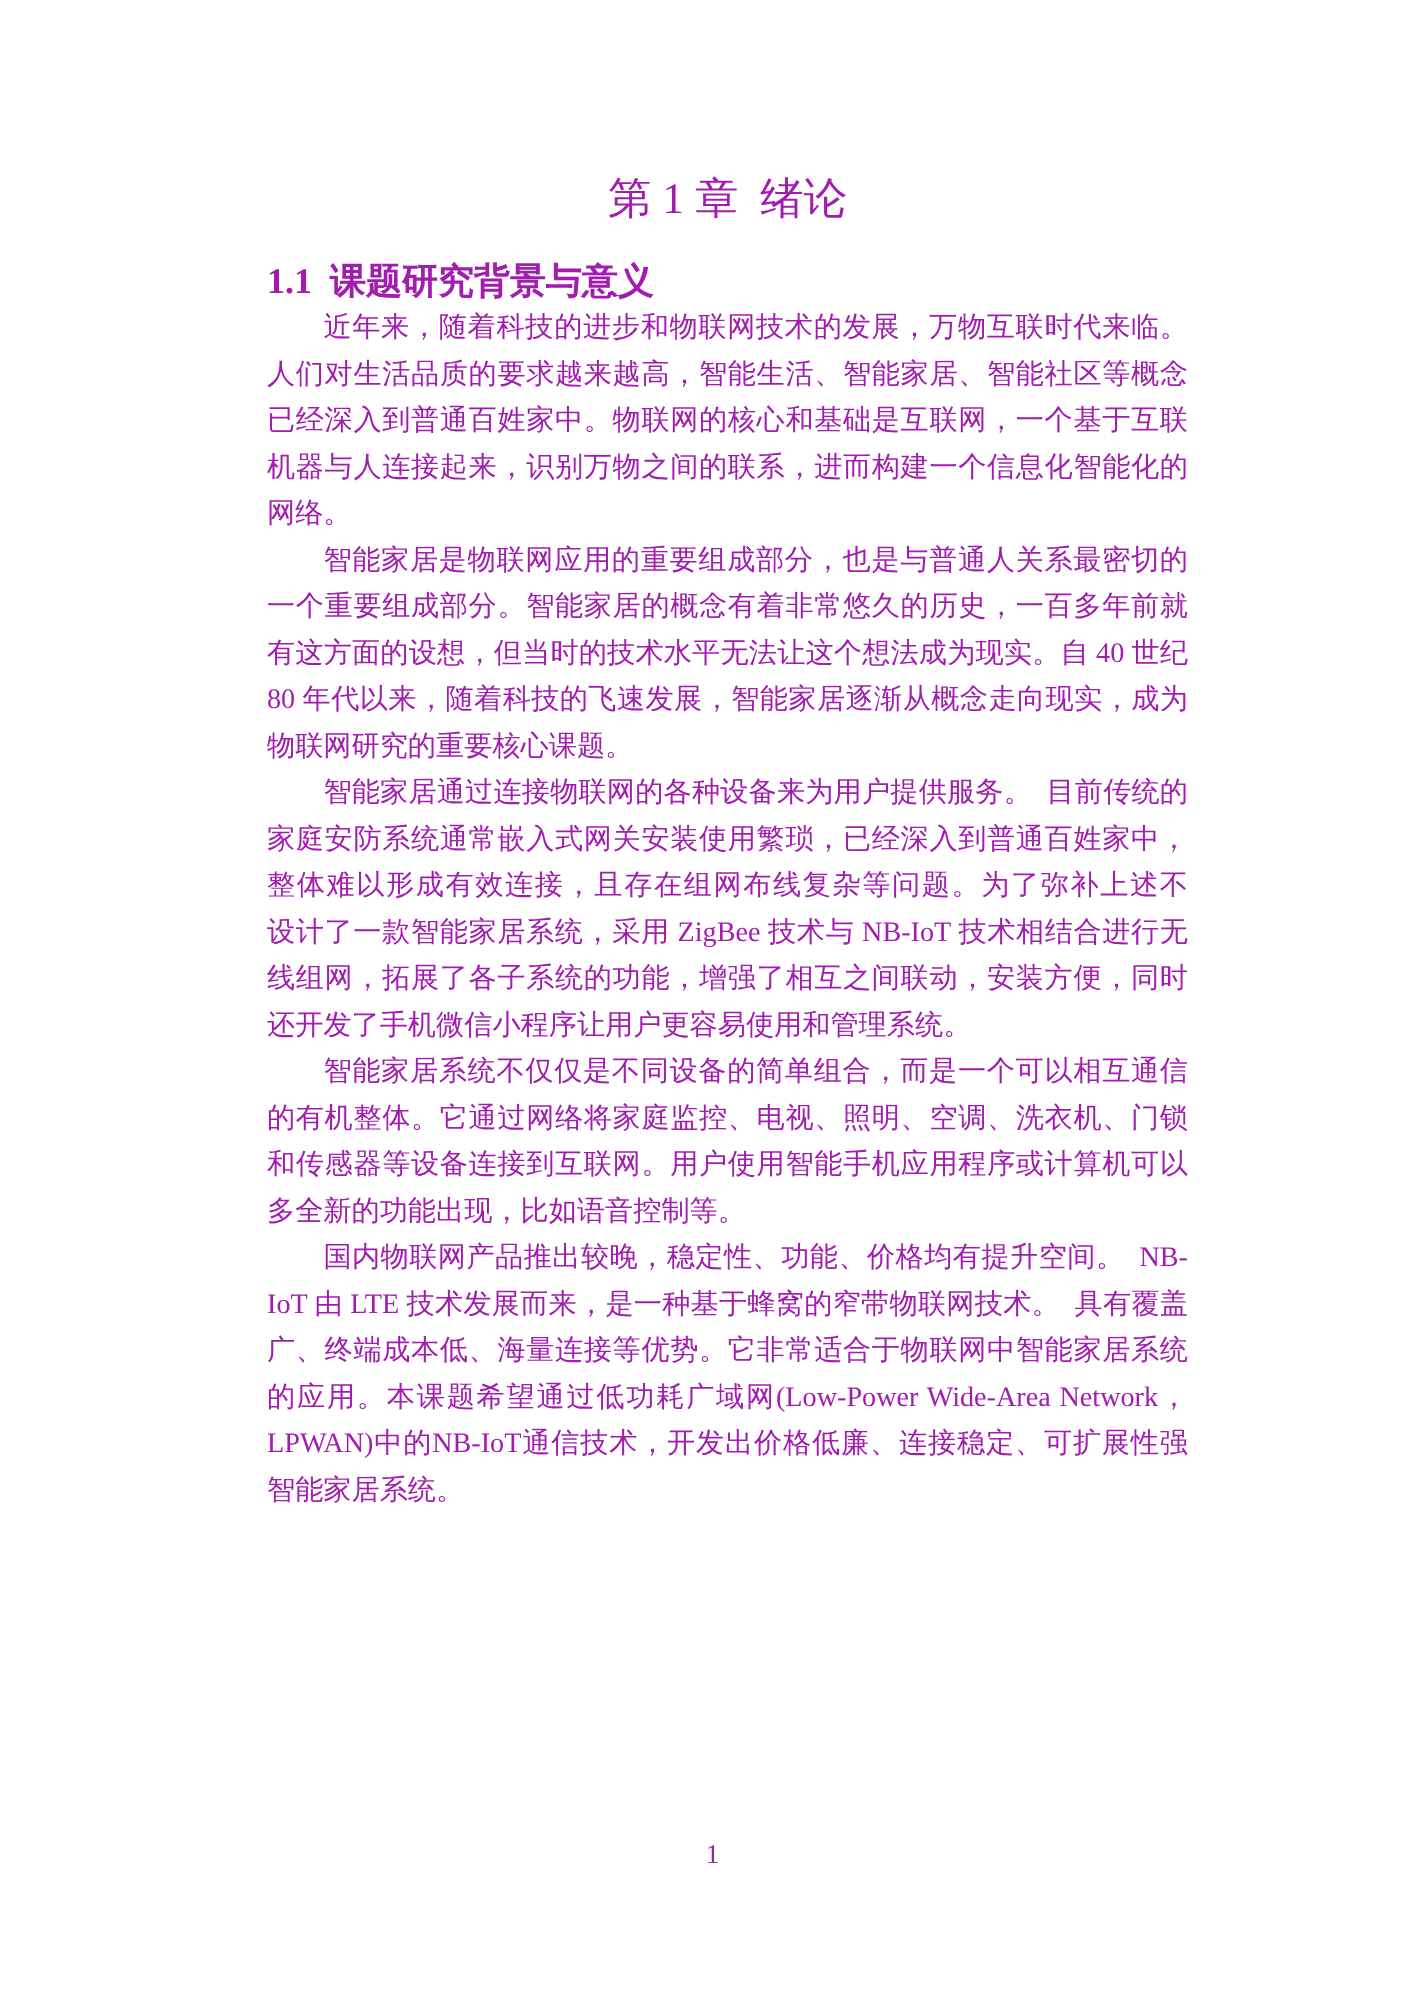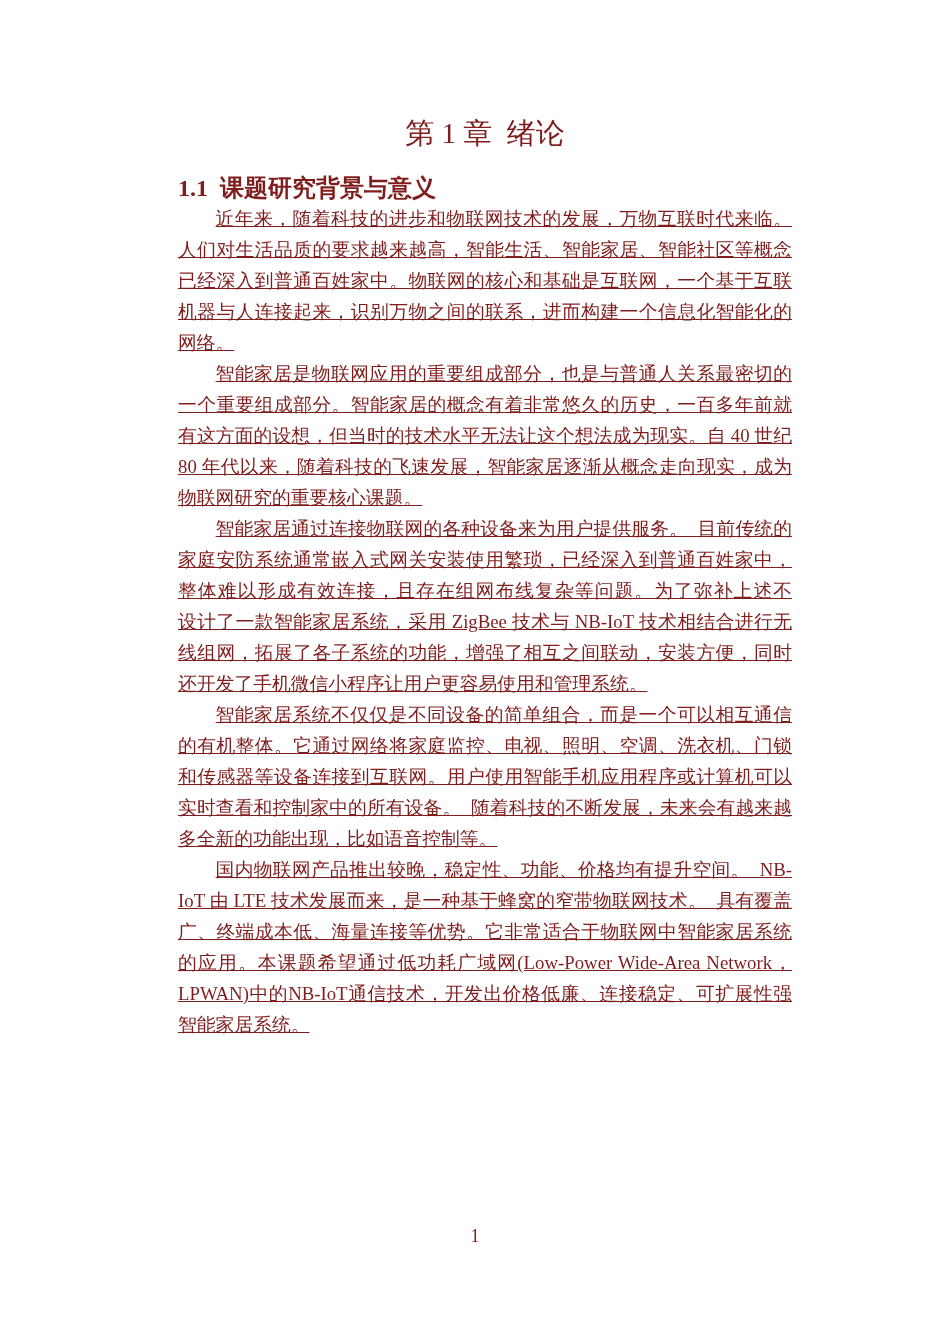--- a/index.html
+++ b/index.html
@@ -5,21 +5,21 @@
   html, body {
     margin: 0;
     padding: 0;
     background: #ffffff;
   }
   .sheet {
     position: relative;
     width: 950px;
     height: 1344px;
     background: #ffffff;
-    color: #7f1d1d;
+    color: #a21caf;
     font-family: "Liberation Serif", "DejaVu Serif", serif;
     overflow: hidden;
   }
   .chapter-title {
     position: absolute;
     left: 178px;
     top: 112px;
     width: 614px;
     margin: 0;
     text-align: center;
@@ -49,21 +49,20 @@
   }
   .paragraph {
     margin: 0;
   }
   .line {
     text-align: justify;
     text-align-last: justify;
     -moz-text-align-last: justify;
     height: 31px;
     overflow: hidden;
-    text-decoration: underline;
   }
   .line.first {
     text-indent: 2em;
   }
   .line.last {
     text-align-last: left;
     -moz-text-align-last: left;
   }
   .page-number {
     position: absolute;
@@ -101,21 +100,20 @@
         <div class="line">家庭安防系统通常嵌入式网关安装使用繁琐，已经深入到普通百姓家中，</div>
         <div class="line">整体难以形成有效连接，且存在组网布线复杂等问题。为了弥补上述不足，</div>
         <div class="line">设计了一款智能家居系统，采用 ZigBee 技术与 NB-IoT 技术相结合进行无</div>
         <div class="line">线组网，拓展了各子系统的功能，增强了相互之间联动，安装方便，同时</div>
         <div class="line last">还开发了手机微信小程序让用户更容易使用和管理系统。</div>
       </div>
       <div class="paragraph">
         <div class="line first">智能家居系统不仅仅是不同设备的简单组合，而是一个可以相互通信</div>
         <div class="line">的有机整体。它通过网络将家庭监控、电视、照明、空调、洗衣机、门锁</div>
         <div class="line">和传感器等设备连接到互联网。用户使用智能手机应用程序或计算机可以</div>
-        <div class="line">实时查看和控制家中的所有设备。&nbsp; 随着科技的不断发展，未来会有越来越</div>
         <div class="line last">多全新的功能出现，比如语音控制等。</div>
       </div>
       <div class="paragraph">
         <div class="line first">国内物联网产品推出较晚，稳定性、功能、价格均有提升空间。&nbsp; NB-</div>
         <div class="line">IoT 由 LTE 技术发展而来，是一种基于蜂窝的窄带物联网技术。&nbsp; 具有覆盖</div>
         <div class="line">广、终端成本低、海量连接等优势。它非常适合于物联网中智能家居系统</div>
         <div class="line">的应用。本课题希望通过低功耗广域网(Low-Power Wide-Area Network，</div>
         <div class="line">LPWAN)中的NB-IoT通信技术，开发出价格低廉、连接稳定、可扩展性强的</div>
         <div class="line last">智能家居系统。</div>
       </div>

